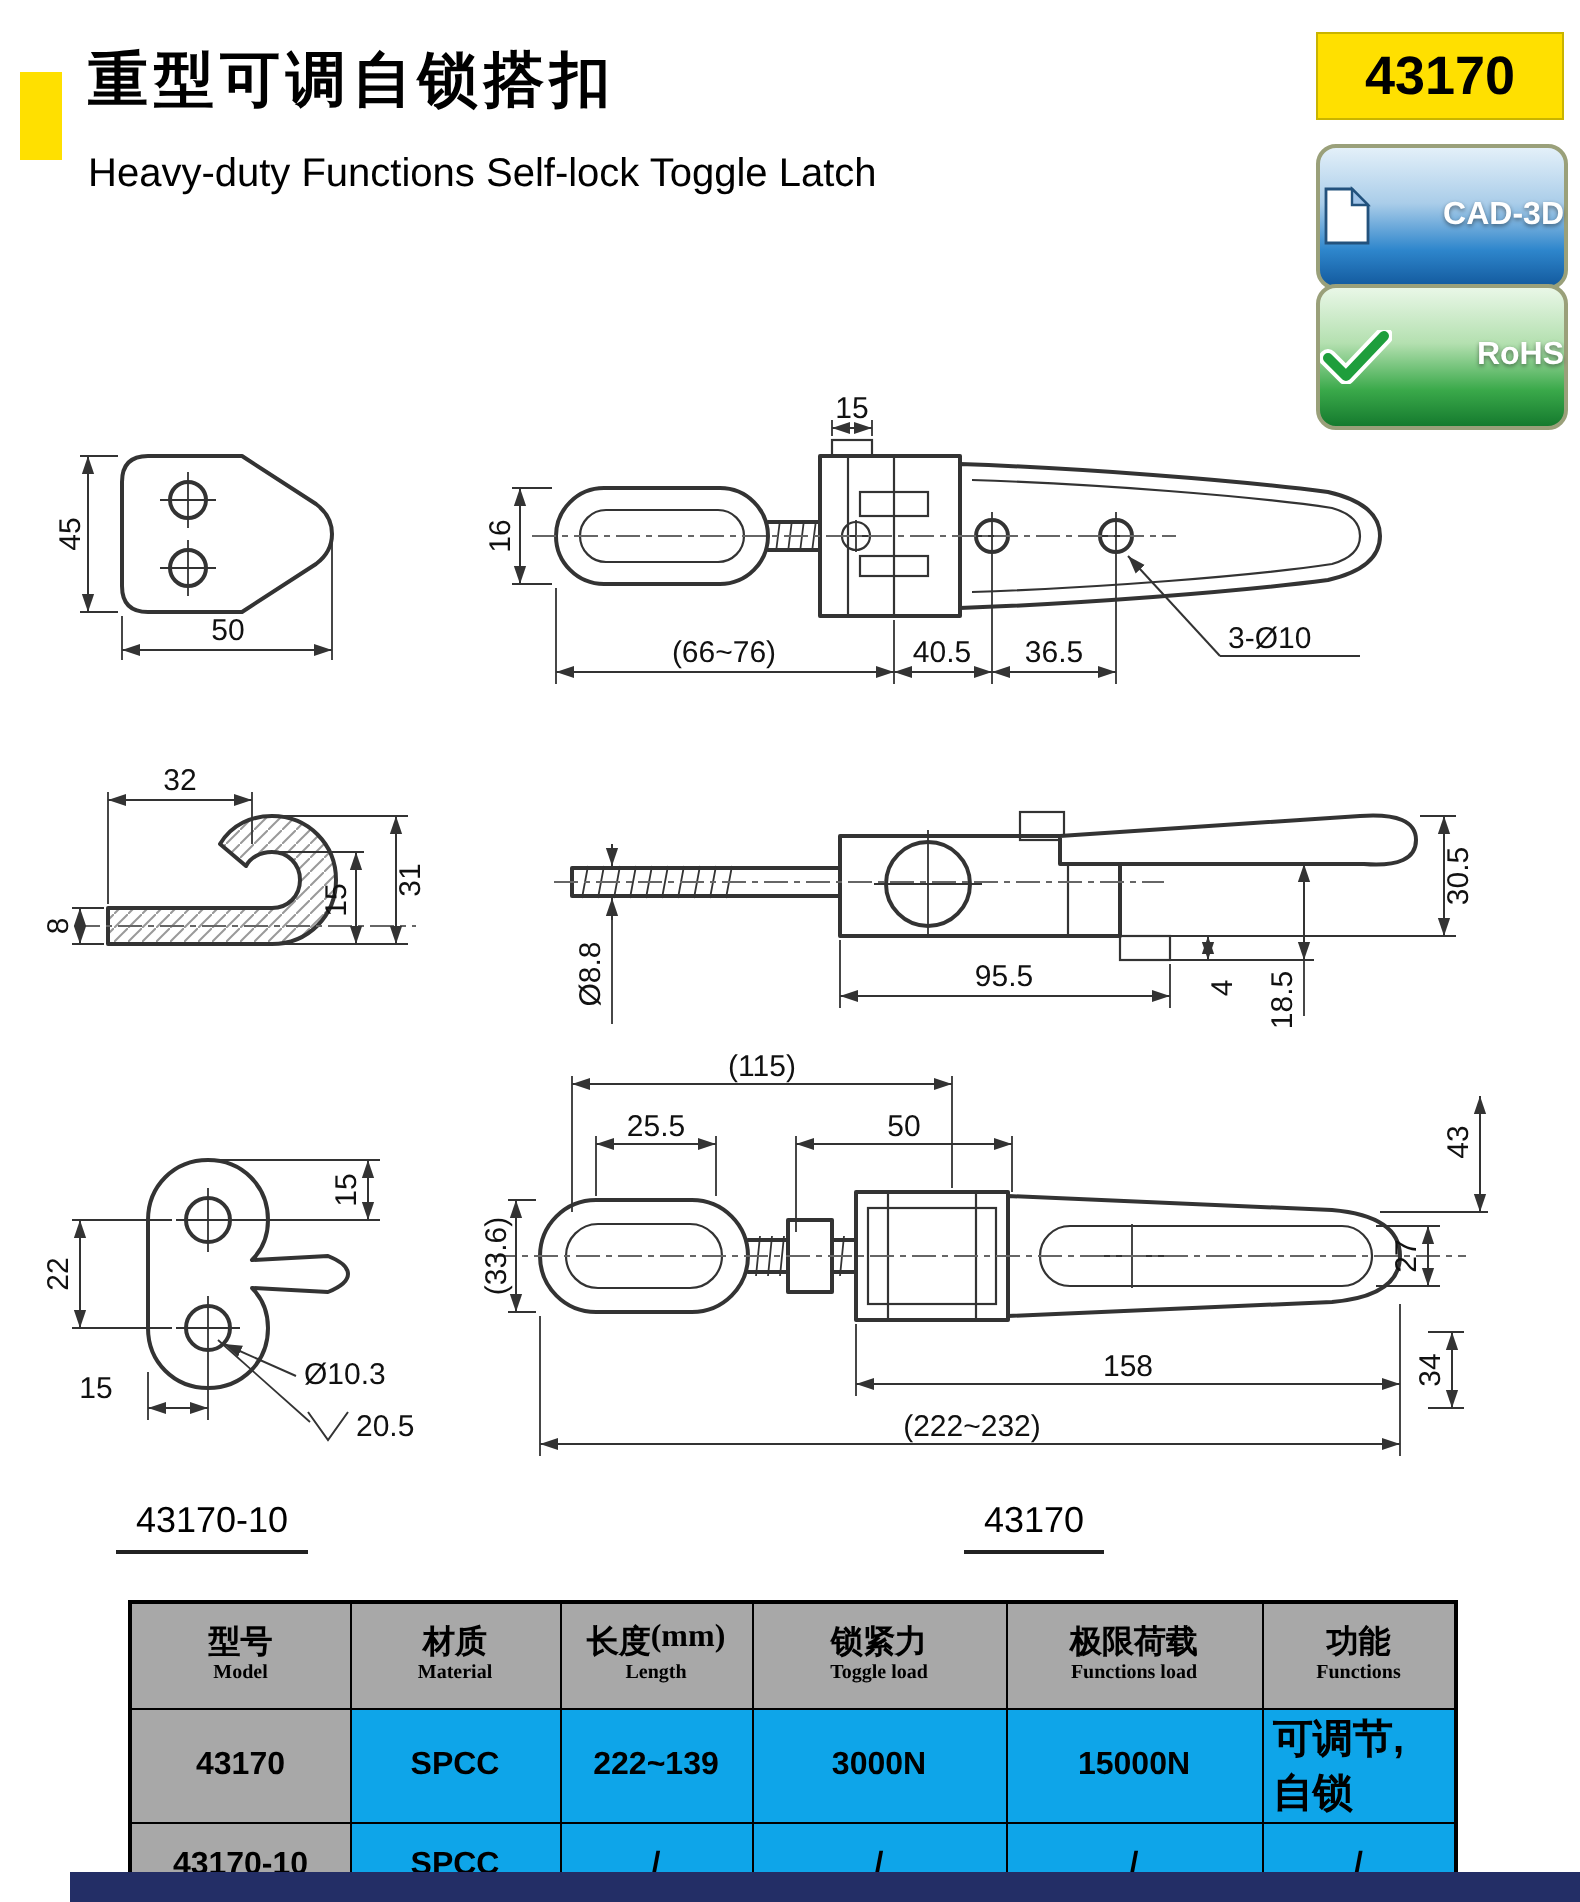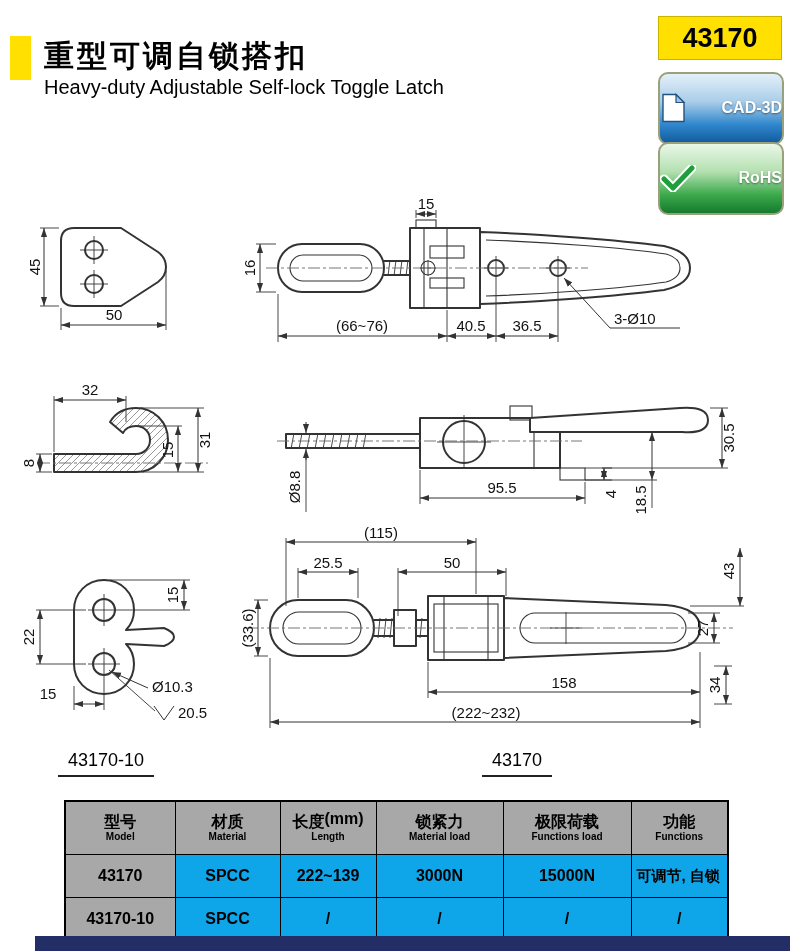--- a/index.html
+++ b/index.html
@@ -4,21 +4,21 @@
 <style>
   html,body { margin:0; padding:0; }
   body {
     width:790px; height:951px; position:relative; background:#fff;
     font-family:"Liberation Sans","DejaVu Sans",sans-serif; overflow:hidden; color:#000;
   }
   .abs { position:absolute; }
 
   
   .accent-bar { left:10px; top:36px; width:21px; height:44px; background:#ffe000; }
-  .title-cn { left:44px; top:36px; font-size:30px; font-weight:bold; letter-spacing:3px; }
+  .title-cn { left:44px; top:20px; font-size:30px; font-weight:bold; letter-spacing:3px; }
   .title-en { left:44px; top:76px; font-size:20px; }
   .pn-box {
     left:658px; top:16px; width:122px; height:42px; background:#ffe000;
     border:1px solid #c9b400; display:flex; align-items:center; justify-content:center;
     font-size:27px; font-weight:bold;
   }
 
   
   .badge {
     left:658px; width:122px; height:62px; border-radius:10px; border:2px solid #9aa07a;
@@ -37,43 +37,43 @@
   .thin{ fill:none; stroke:#333; stroke-width:1.1; }
   .dim { stroke:#333; stroke-width:1; fill:none; }
   .ext { stroke:#333; stroke-width:0.9; fill:none; }
   .cl  { stroke:#666; stroke-width:0.9; stroke-dasharray:12 3 3 3; fill:none; }
 
   .dwg-label { font-size:18px; border-bottom:2px solid #222; padding:0 10px 4px; }
 
   
   table.spec { position:absolute; left:64px; top:800px; border-collapse:collapse; table-layout:fixed; border:2px solid #000; }
   .spec th, .spec td { border:1px solid #000; text-align:center; font-weight:bold; }
-  .spec th { background:#a8a8a8; height:48px; font-size:16px; line-height:1.12; padding:2px 0; }
+  .spec th { background:#a8a8a8; height:48px; font-size:16px; line-height:1.12; padding:2px 0;font-family:Liberation Serif, serif; }
   .hen { font-size:10px; font-weight:bold; }
   .hsub { font-size:16px; position:relative; top:-3px; }
   .spec td { height:40px; font-size:16px; background:#0ea5e9; }
   .spec td.mcell { background:#a8a8a8; }
-  .spec td.fcell { text-align:left; padding-left:5px; font-size:15px; }
+  .spec td.fcell { text-align:left; padding-left:5px; font-size:20px; }
 
   .footer-bar { left:35px; top:936px; width:755px; height:15px; background:#232e66; }
 </style>
 </head>
 <body>
 
 <svg width="0" height="0" style="position:absolute" aria-hidden="true">
   <defs>
     <marker id="arw" viewBox="0 0 10 8" refX="10" refY="4" markerWidth="9" markerHeight="8" orient="auto-start-reverse">
       <path d="M0,0.6 L10,4 L0,7.4 Z" fill="#333"></path>
     </marker>
   </defs>
 </svg>
 
 <div class="abs accent-bar"></div>
 <div class="abs title-cn">重型可调自锁搭扣</div>
-<div class="abs title-en">Heavy-duty Adjustable Self-lock Toggle Latch</div>
+<div class="abs title-en">Heavy-duty Functions Self-lock Toggle Latch</div>
 <div class="abs pn-box">43170</div>
 
 <div class="abs badge badge-cad">
   <svg width="26" height="30" viewBox="0 0 26 30">
     <path d="M3,1.5 h13 l8,8 v19 h-21 z" fill="#fff" stroke="#23527d" stroke-width="1.4"></path>
     <path d="M16,1.5 l8,8 h-8 z" fill="#9fc3e8" stroke="#23527d" stroke-width="1.2"></path>
   </svg>
   <span class="badge-label">CAD-3D</span>
 </div>
 <div class="abs badge badge-rohs">
@@ -289,21 +289,21 @@
     <th>
           <div><span>材质</span><span class="hsub"></span></div>
           <div class="hen">Material</div>
         </th>
     <th>
           <div><span>长度</span><span class="hsub">(mm)</span></div>
           <div class="hen">Length</div>
         </th>
     <th>
           <div><span>锁紧力</span><span class="hsub"></span></div>
-          <div class="hen">Material load</div>
+          <div class="hen">Toggle load</div>
         </th>
     <th>
           <div><span>极限荷载</span><span class="hsub"></span></div>
           <div class="hen">Functions load</div>
         </th>
     <th>
           <div><span>功能</span><span class="hsub"></span></div>
           <div class="hen">Functions</div>
         </th>
   </tr>

